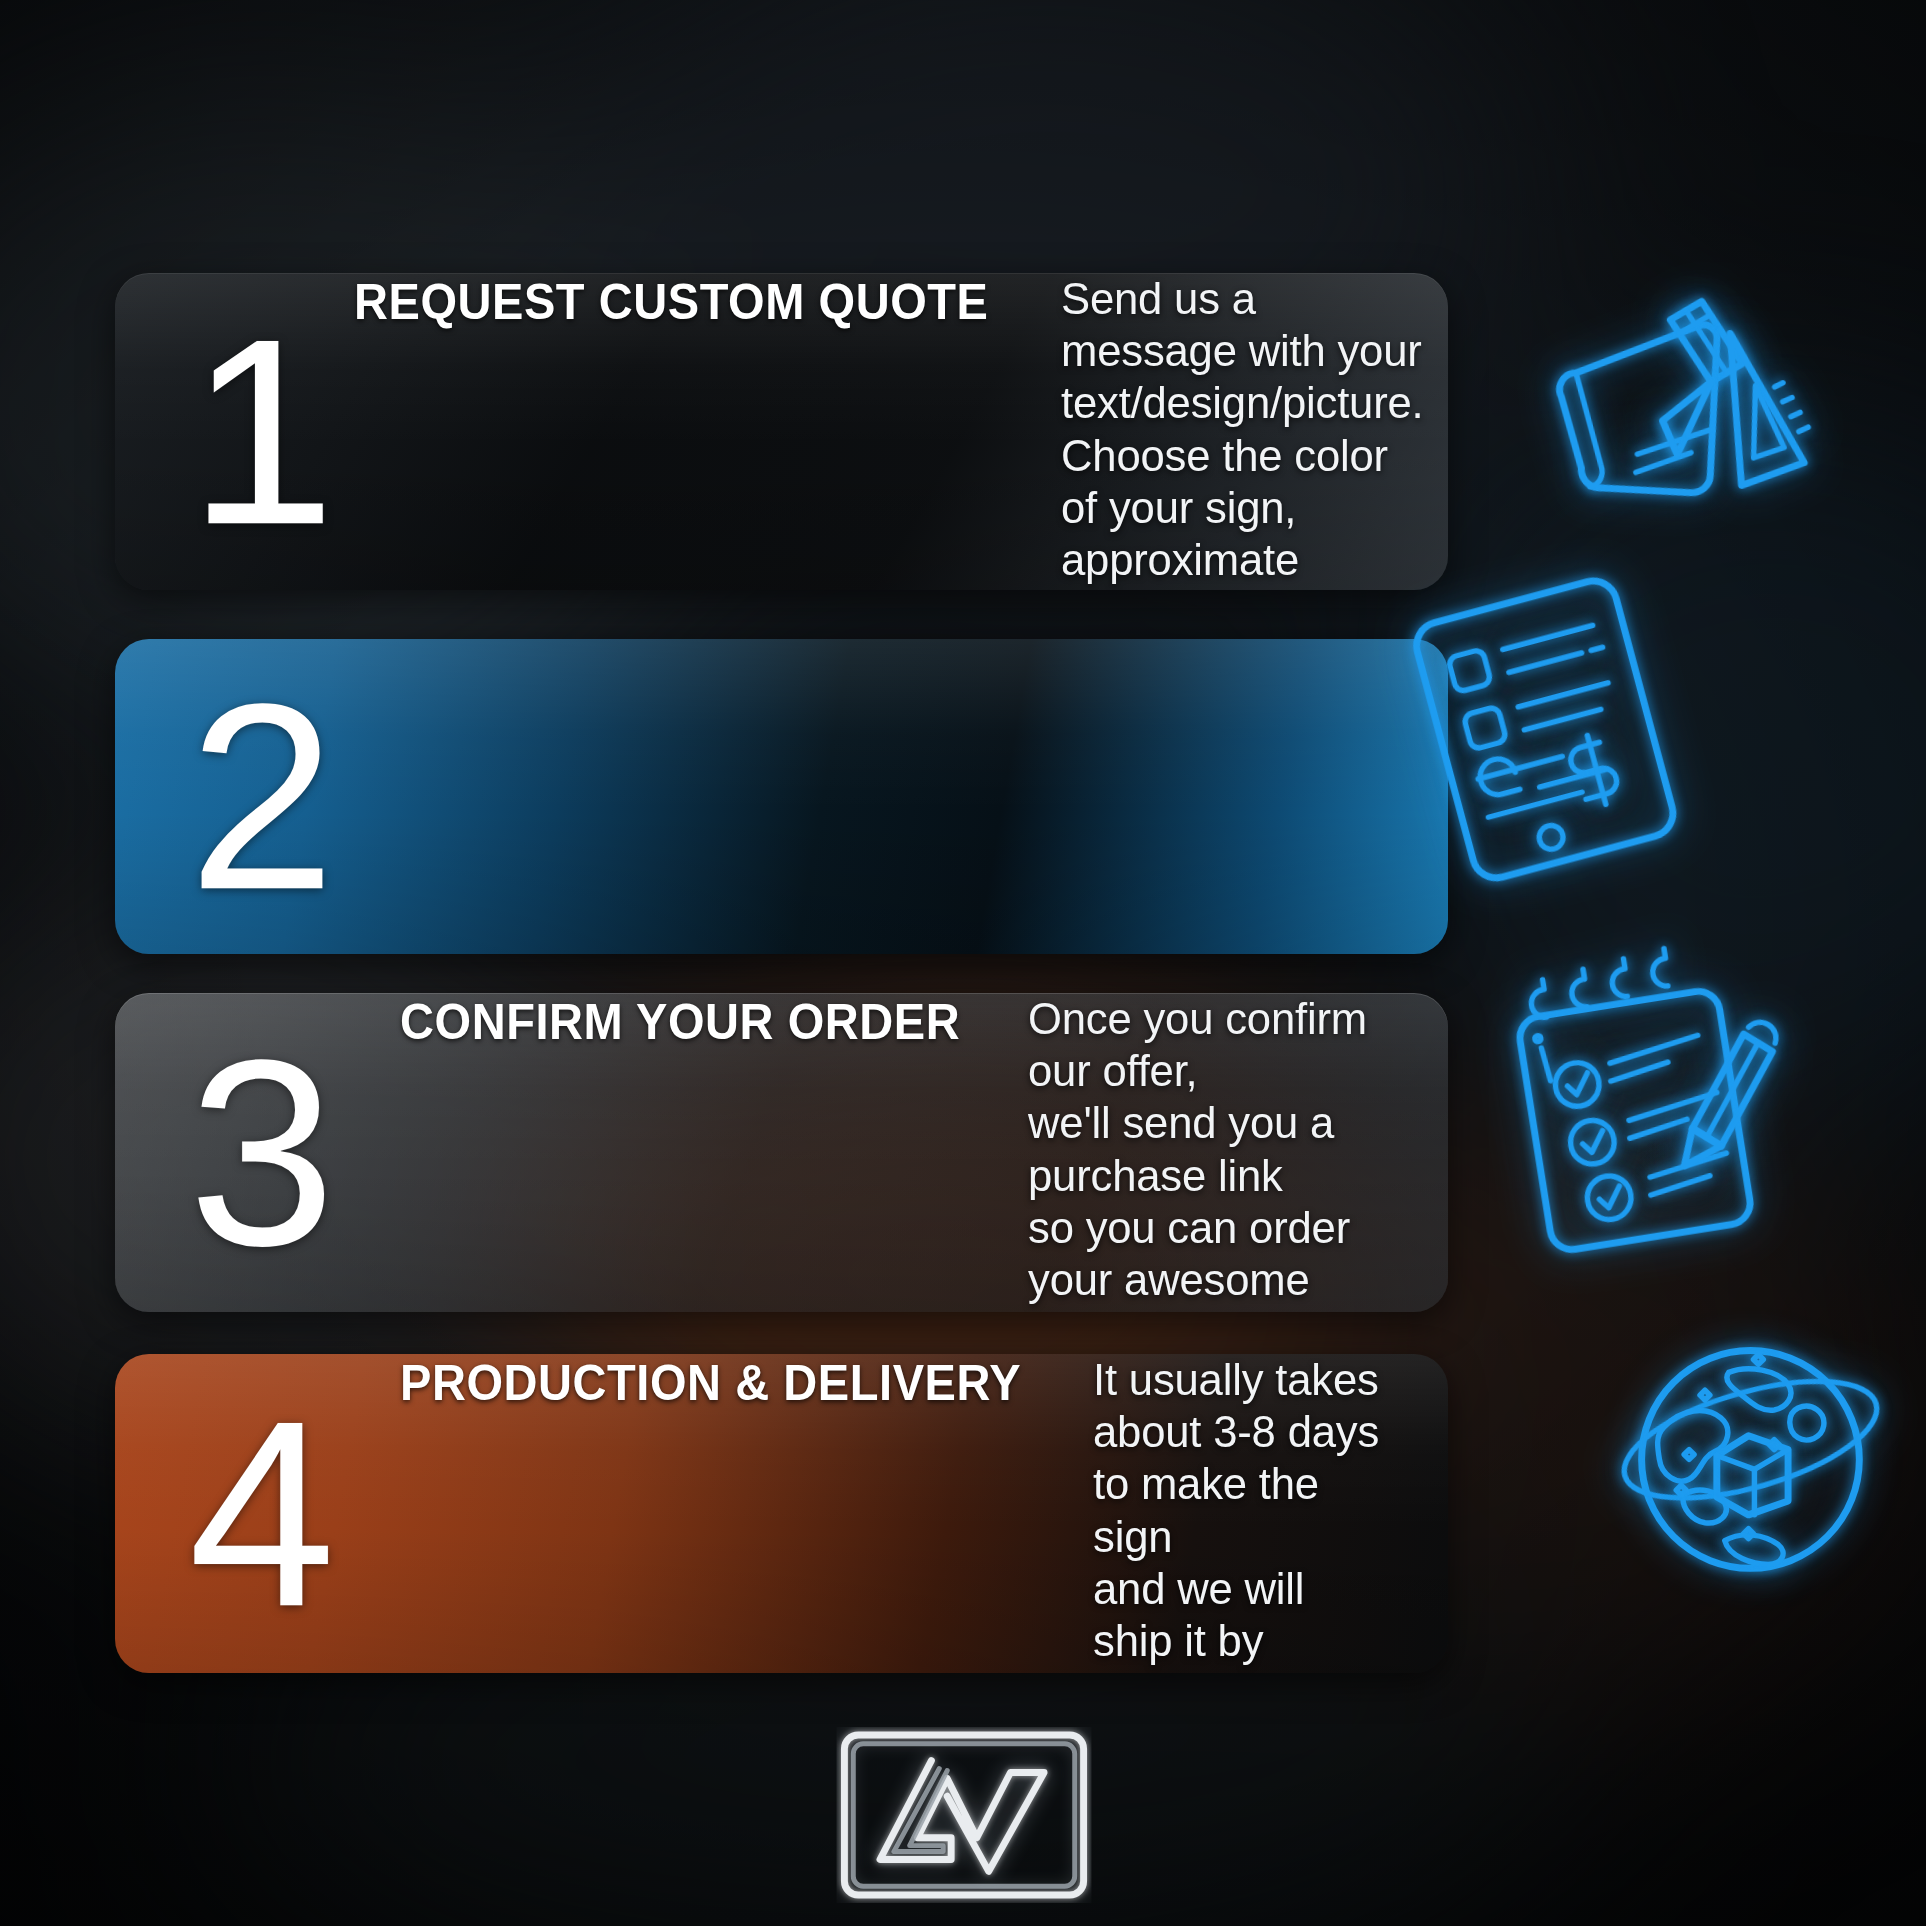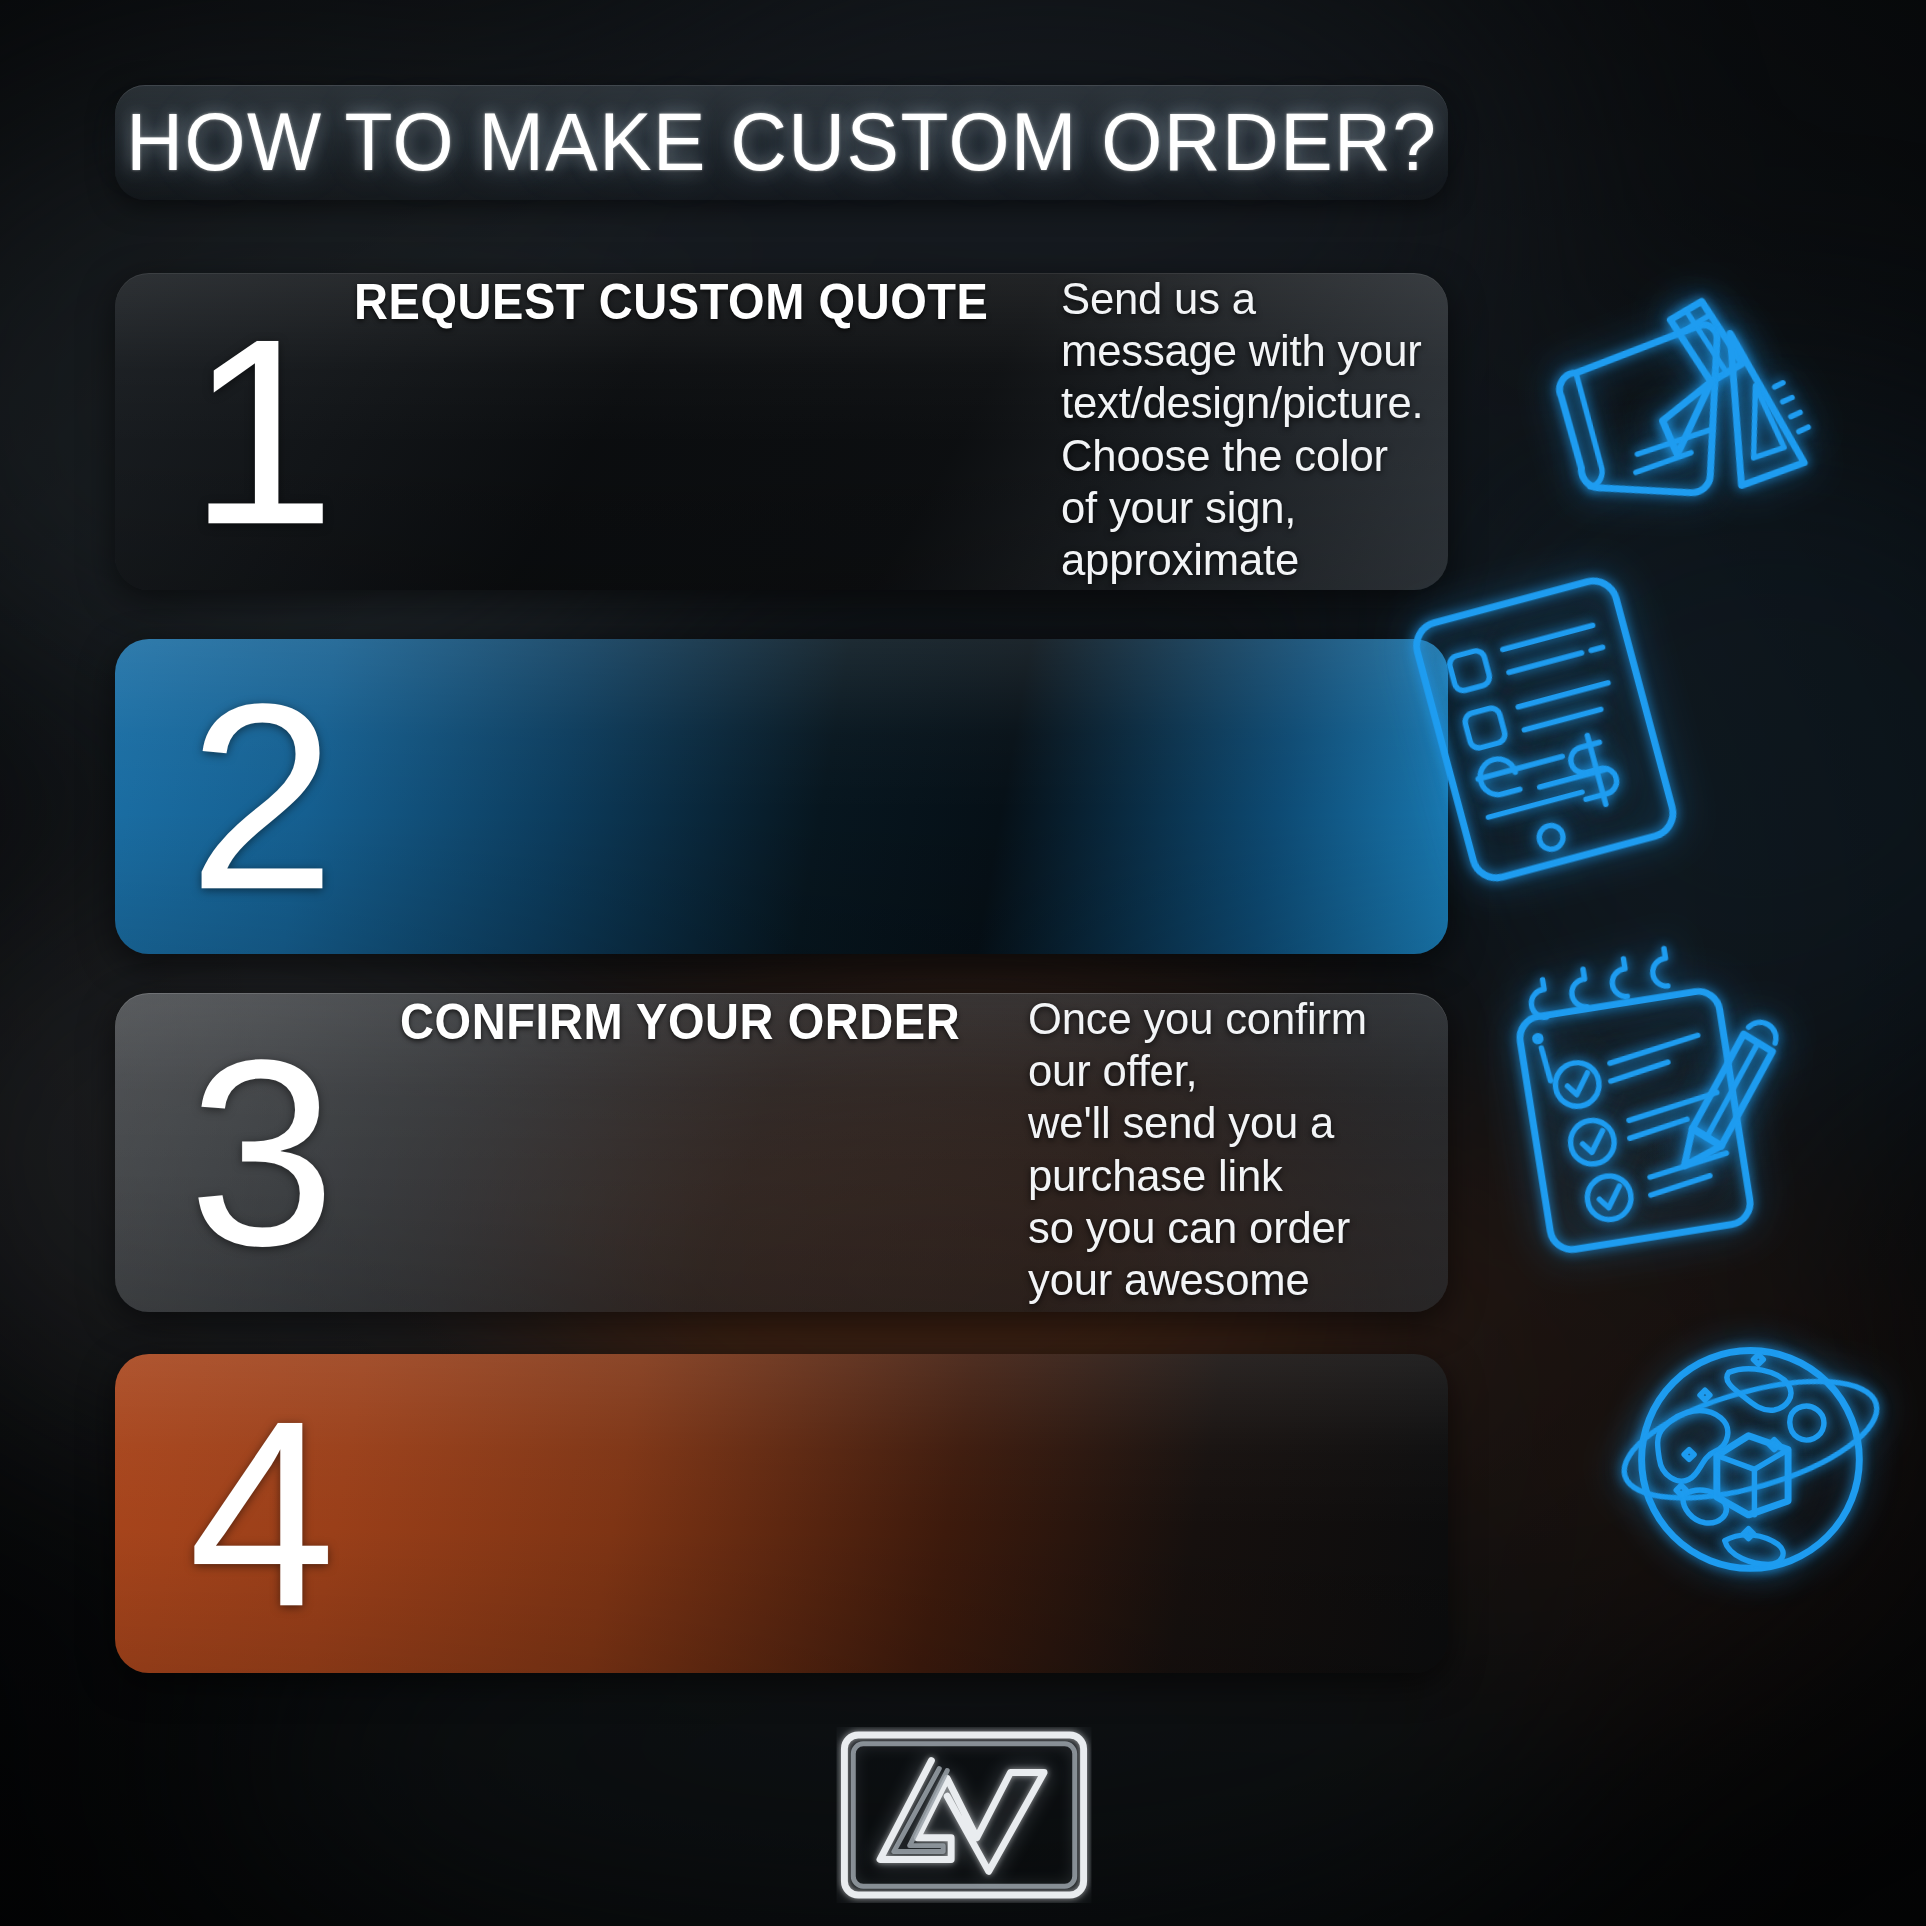--- a/index.html
+++ b/index.html
@@ -168,23 +168,20 @@
     <div class="blob b1"></div>
       <div class="blob b2"></div>
       <div class="blob b3"></div>
     <div class="blob b4"></div>
       <div class="blob b5"></div>
       <div class="blob b6"></div>
     <div class="blob b7"></div>
   </div>
   <div class="bg-layer bg-vig"></div>
 
-  <div id="header">
-    <h1>HOW TO MAKE CUSTOM ORDER?</h1>
-  </div>
 
   <div class="card" id="card1">
     <div class="card-inner">
       <div class="sheen"></div>
       <div class="num">1</div>
       <div class="body-col">
         <h2 class="step-title">REQUEST CUSTOM QUOTE</h2>
         <p class="step-body">Send us a message with your text/design/picture.
 Choose the color of your sign,
 approximate dimensions.</p>
@@ -209,20 +206,26 @@
 we'll send you a purchase link
 so you can order your awesome neon sign.</p>
       </div>
     </div>
   </div>
 
   <div class="card" id="card4">
     <div class="card-inner">
       <div class="sheen"></div>
       <div class="num">4</div>
+      <div class="body-col">
+        <h2 class="step-title">PRODUCTION &amp; DELIVERY</h2>
+        <p class="step-body">It usually takes about 3-8 days to make the sign
+and we will ship it by express shipping which takes
+about 3-10 days.</p>
+      </div>
     </div>
   </div>
 
   <div class="icon" id="icon1">
     <svg viewBox="0 0 300 260" width="297" height="257">
       <g transform="rotate(-8 150 130)">
 
         <path class="neon" d="M28 96 C24 84 34 72 46 74 L176 44 C186 42 194 50 192 60 L166 196 C164 206 154 212 144 210 L52 192 C42 190 36 180 38 170 Z"></path>
         <path class="neon neon-thin" d="M46 74 L58 170 C60 180 54 190 44 190"></path>
 

